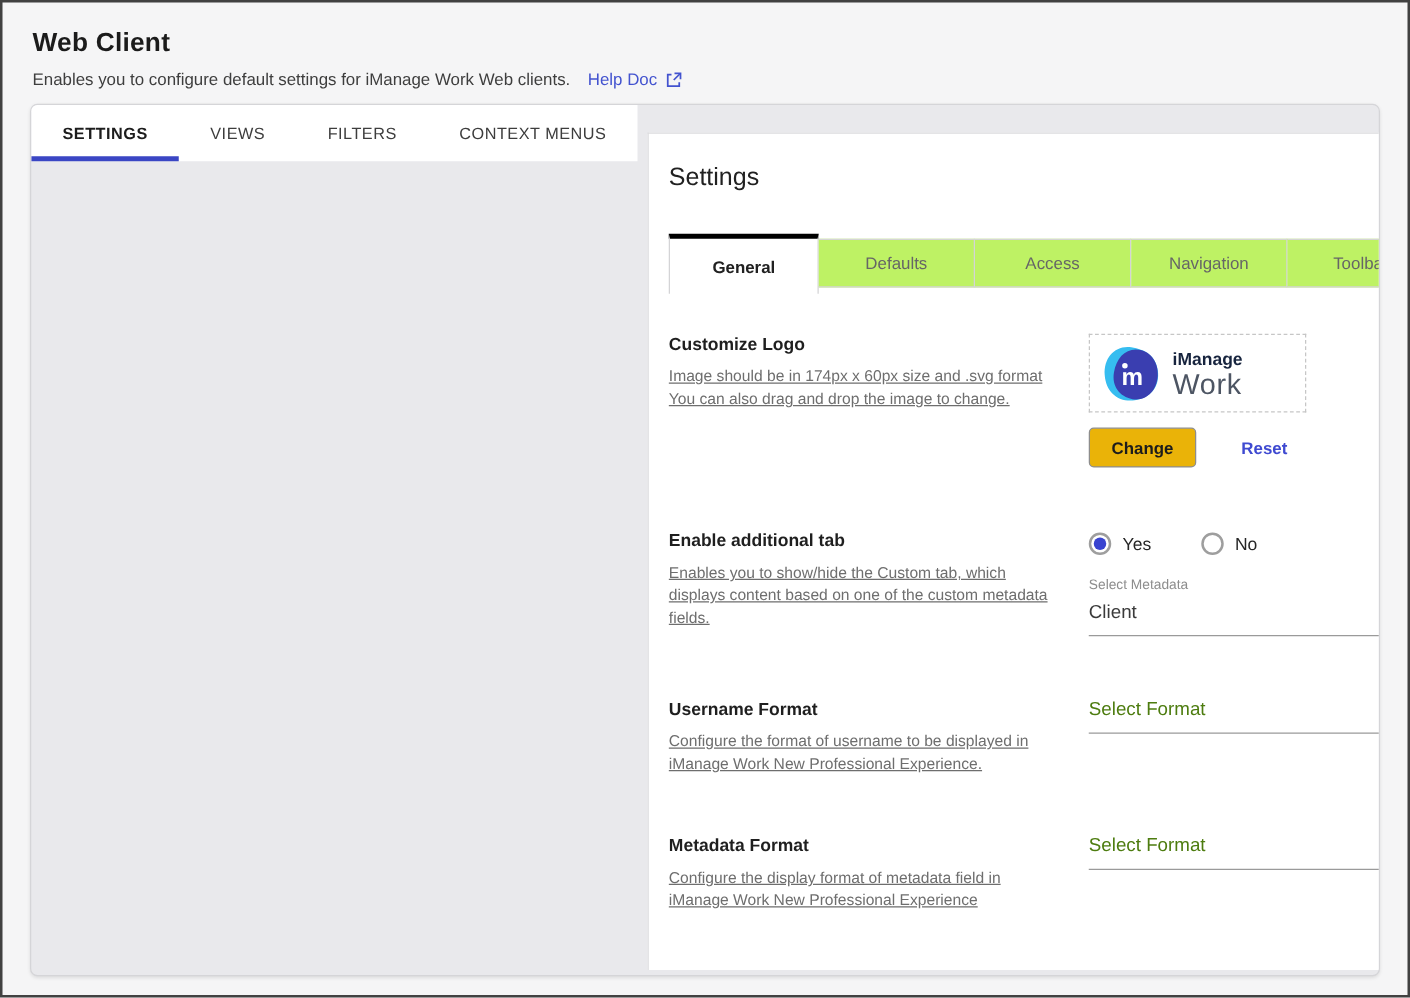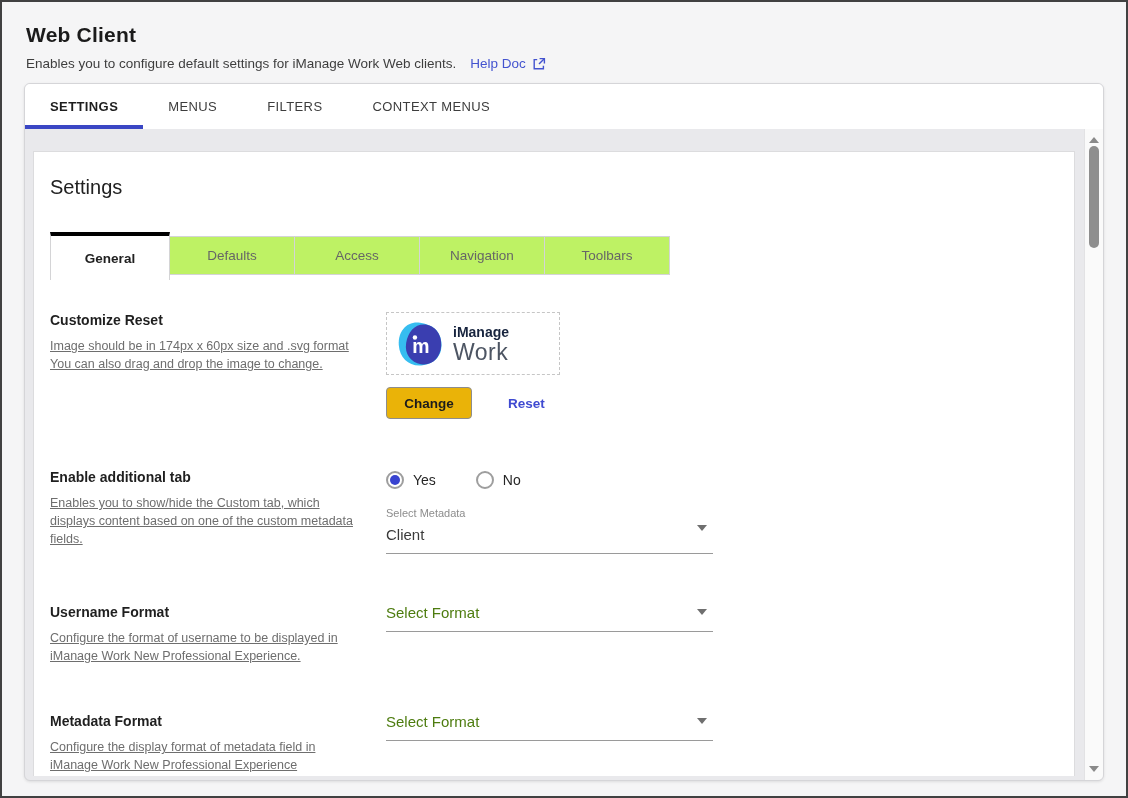--- a/index.html
+++ b/index.html
@@ -20,21 +20,21 @@
 
   
   .card {
     margin:12px 22px 0 22px;
     height:698px;
     background:#e9e9ec;
     border:1px solid #d5d5d8;
     border-radius:6px;
     box-shadow:0 1px 3px rgba(0,0,0,0.10);
     overflow:hidden;
-    display:flex; flex-direction:column;
+    display:flex; flex-direction:row;
   }
 
   
   .top-tabs { background:#fff; height:45px; display:flex; flex-shrink:0; }
   .top-tab {
     padding:0 25px; display:flex; align-items:center;
     font-size:13px; letter-spacing:0.4px; color:#3d3d3d;
     cursor:pointer; position:relative; white-space:nowrap;
   }
   .top-tab.active { font-weight:700; color:#1d1d1d; }
@@ -158,21 +158,21 @@
   </div>
 </div>
 
 <div class="card">
 
   <div class="top-tabs">
     <div class="top-tab active">
       <span>SETTINGS</span>
     </div>
     <div class="top-tab">
-      <span>MENUS</span>
+      <span>VIEWS</span>
     </div>
     <div class="top-tab">
       <span>FILTERS</span>
     </div>
     <div class="top-tab">
       <span>CONTEXT MENUS</span>
     </div>
   </div>
 
   <div class="card-body">
@@ -193,21 +193,21 @@
         <div class="subtab">
           <span>Navigation</span>
         </div>
         <div class="subtab">
           <span>Toolbars</span>
         </div>
       </div>
 
       <div class="section s1">
         <div class="section-left">
-          <div class="section-title">Customize Reset</div>
+          <div class="section-title">Customize Logo</div>
           <div class="section-desc">Image should be in 174px x 60px size and .svg format You can also drag and drop the image to change.</div>
         </div>
         <div class="section-right">
           <div class="logo-box">
             <span class="logo-mark">
               <svg width="48" height="48" viewBox="0 0 52 52">
                 <path d="M26,3 C12,1 2,12 3,27 C4,42 15,51 29,49 C43,47 51,37 49,23 C47,10 38,5 26,3 Z" fill="#36bdf0"></path>
                 <path d="M30,5 C42,5 50,16 49,28 C48,41 39,50 27,48 C16,46 9,37 11,25 C13,13 20,5 30,5 Z" fill="#3a3eb0"></path>
                 <circle cx="20.5" cy="19" r="2.4" fill="#ffffff"></circle>
                 <text x="27" y="36" text-anchor="middle" font-family="Liberation Sans, sans-serif" font-size="21" font-weight="700" fill="#ffffff">m</text>

